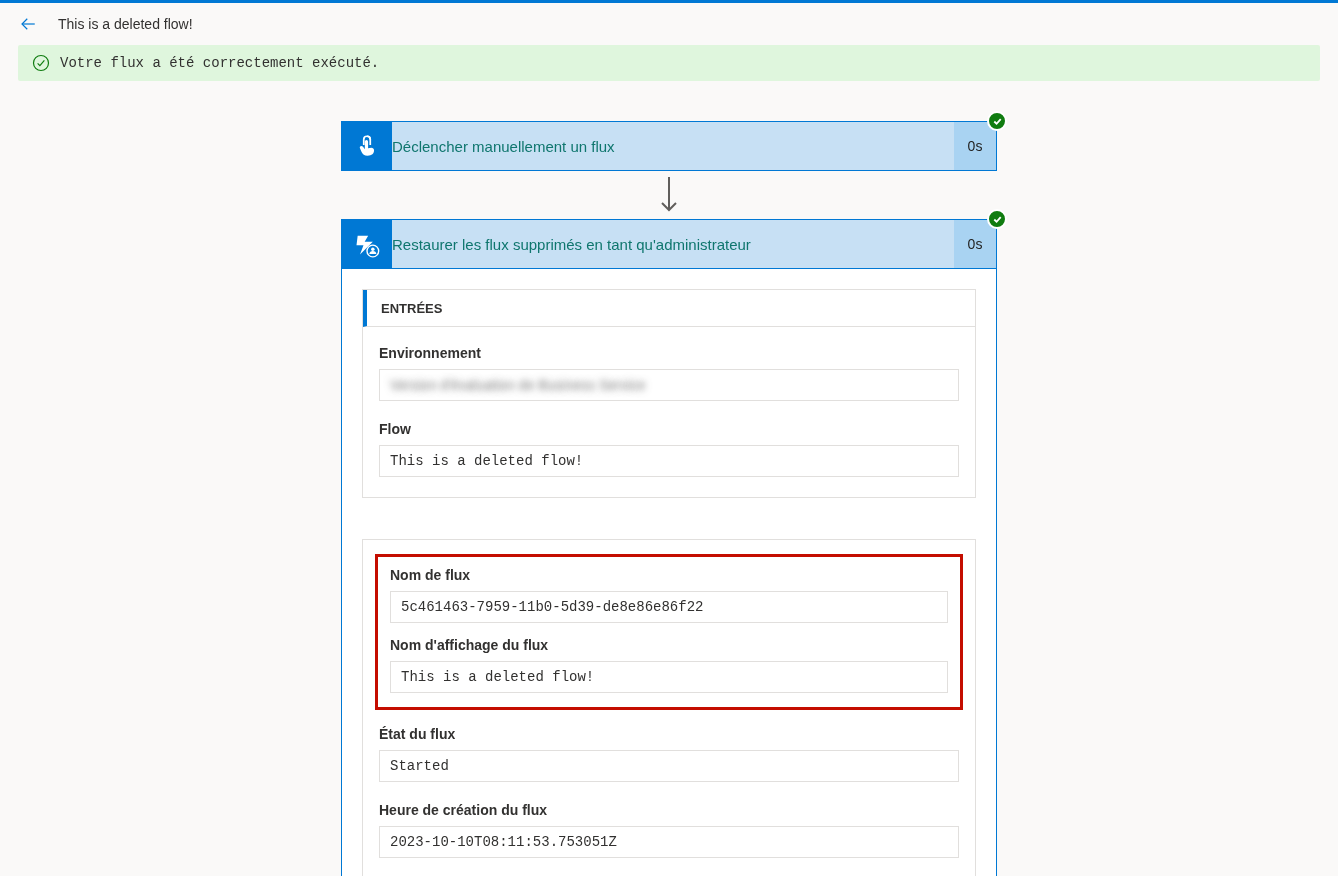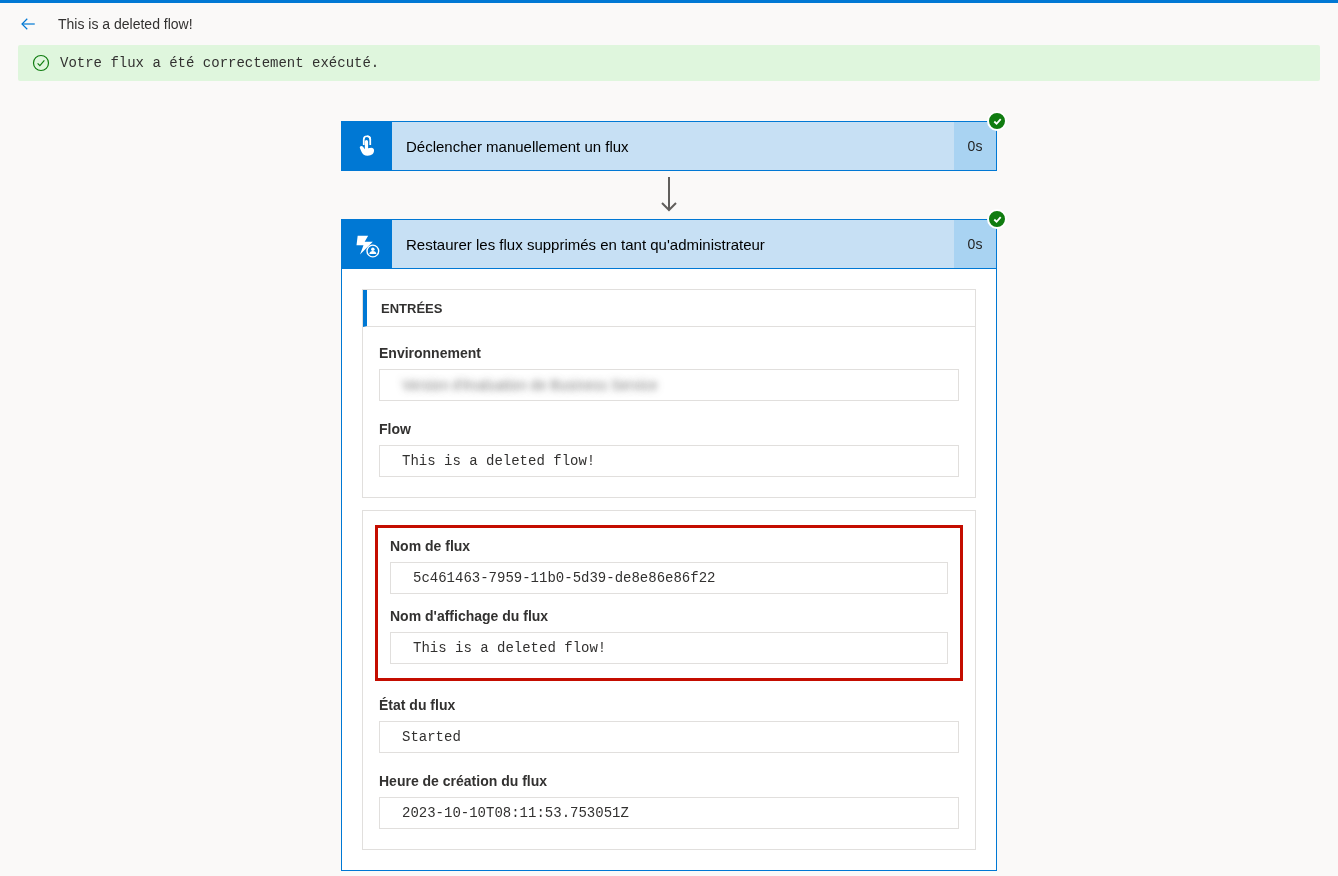--- a/index.html
+++ b/index.html
@@ -77,23 +77,23 @@
     display: flex;
     align-items: center;
     justify-content: center;
     flex-shrink: 0;
   }
   .step-title {
     flex: 1;
     background: #c7e0f4;
     display: flex;
     align-items: center;
-    padding: 0 14px;
+    padding: 0 0;
     font-size: 15px;
-    color: #000000;
+    color: #0f766e;
   }
   .step-duration {
     width: 42px;
     background: #a9d3f2;
     display: flex;
     align-items: center;
     justify-content: center;
     font-size: 14px;
     color: #201f1e;
   }
@@ -118,21 +118,21 @@
     margin: 4px 0;
   }
   .step-body {
     border: 1px solid #0078d4;
     border-top: none;
     background: #ffffff;
     padding: 20px;
   }
   .section-box {
     border: 1px solid #e1dfdd;
-    margin-bottom: 12px;
+    margin-bottom: 41px;
   }
   .section-box:last-child { margin-bottom: 0; }
   .section-header {
     border-left: 4px solid #0078d4;
     height: 37px;
     display: flex;
     align-items: center;
     padding: 0 14px;
     font-size: 13px;
     font-weight: 600;
@@ -147,21 +147,21 @@
   }
   .field:last-child { margin-bottom: 0; }
   .field-label {
     font-size: 14px;
     font-weight: 600;
     color: #323130;
     margin-bottom: 8px;
   }
   .field-value {
     border: 1px solid #e1dfdd;
-    padding: 7px 22px;
+    padding: 7px 10px;
     font-family: "Consolas", "Courier New", monospace;
     font-size: 14px;
     color: #323130;
     background: #ffffff;
     min-height: 32px;
   }
   .field-value.blurred {
     color: transparent;
     text-shadow: 0 0 7px rgba(80,80,80,0.8);
     font-family: "Segoe UI", sans-serif;

